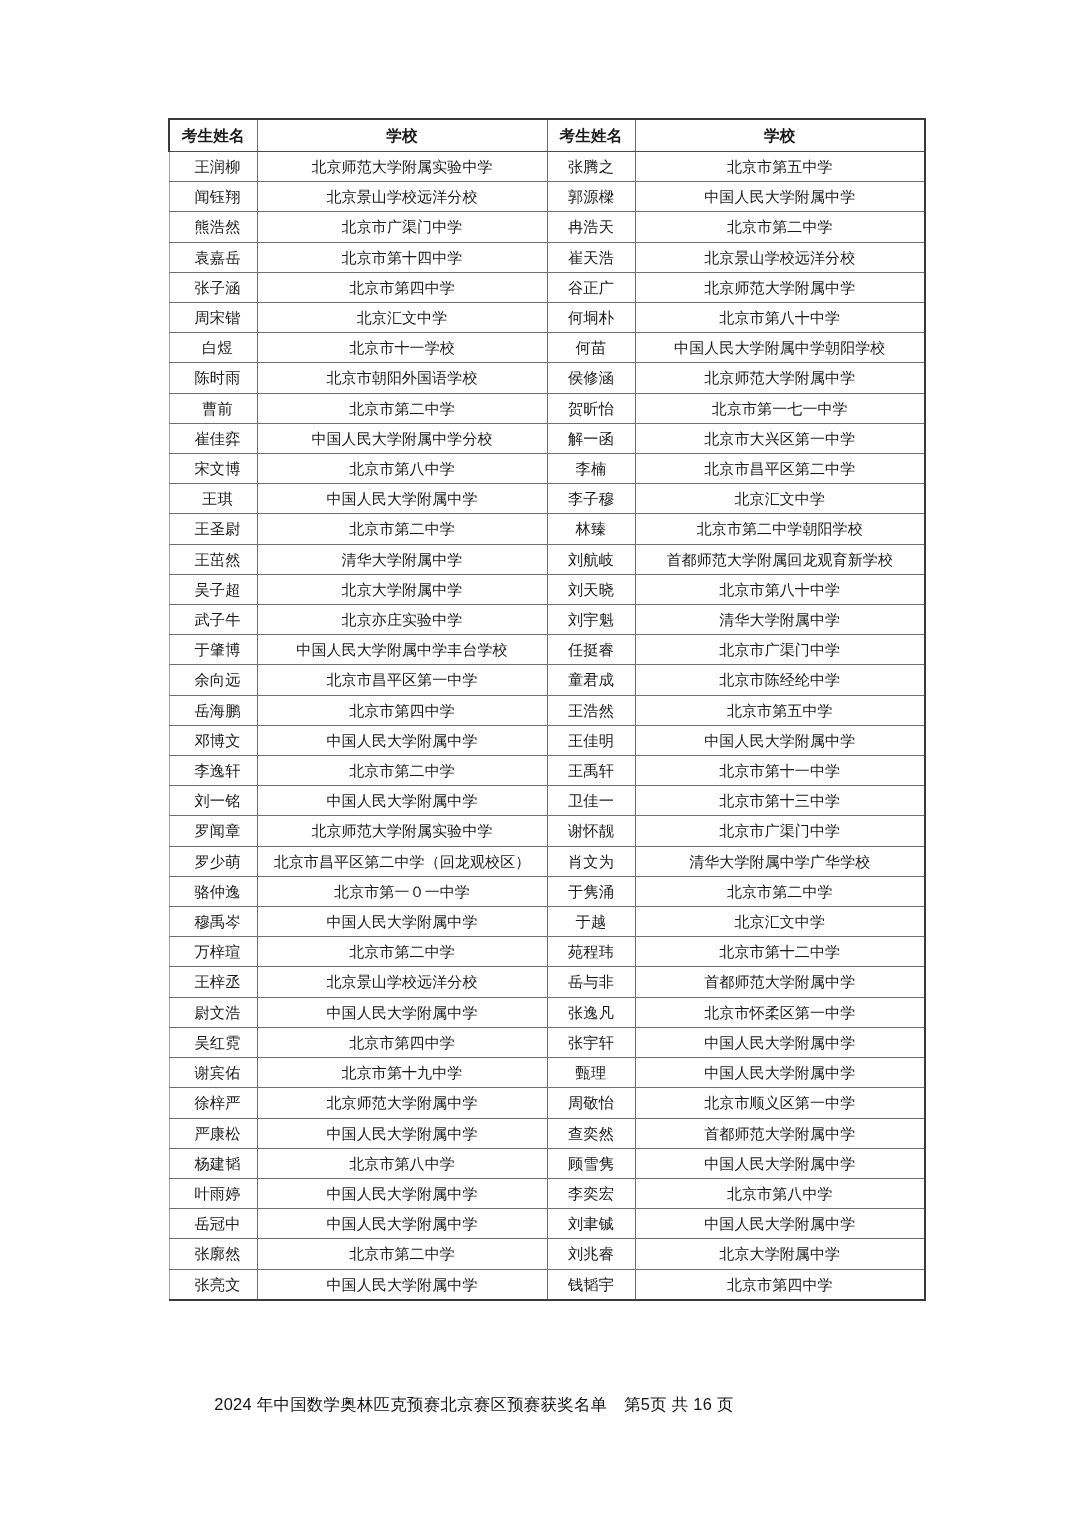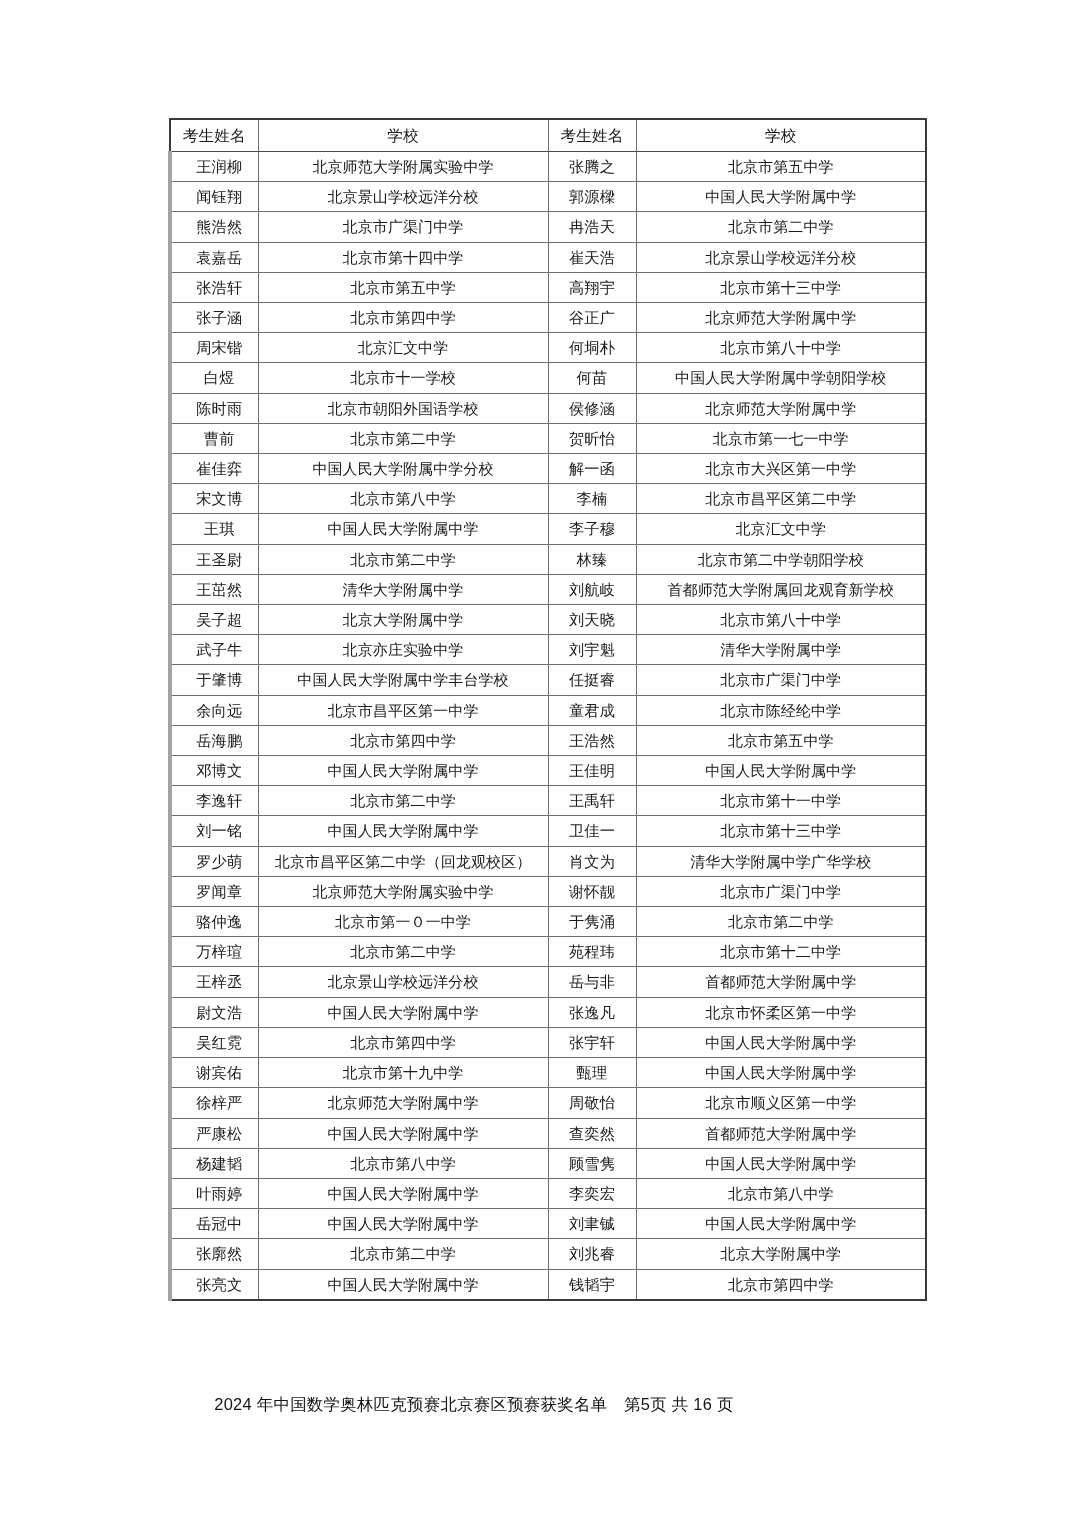--- a/index.html
+++ b/index.html
@@ -41,30 +41,30 @@
     vertical-align: middle;
     padding: 0;
     height: 29.2px;
     line-height: 29.2px;
     font-size: 15.2px;
     white-space: nowrap;
     overflow: hidden;
     letter-spacing: 0.2px;
   }
   table.award-table thead th {
-    font-weight: normal;
+    font-weight: bold;
     font-size: 15.6px;
     height: 31px;
     line-height: 31px;
     border-top: 2px solid #3a3a3a;
     border-bottom: 1.5px solid #4a4a4a;
   }
   table.award-table thead th:first-child { border-left: 2px solid #3a3a3a; }
   table.award-table thead th:last-child  { border-right: 2px solid #3a3a3a; }
-  table.award-table tbody td:first-child { border-left: 4px solid #a3a3a3; padding-left: 9px; }
+  table.award-table tbody td:first-child { border-left: 1px solid #a3a3a3; padding-left: 9px; }
   table.award-table tbody td:last-child  { border-right: 2px solid #3a3a3a; }
   table.award-table tbody tr:last-child td { border-bottom: 2px solid #3a3a3a; text-align: center; }
   table.award-table td.school {
     font-size: 15px;
     letter-spacing: 0.1px;
   }
   .footer {
     position: absolute;
     left: 0;
     top: 1394px;
@@ -118,26 +118,20 @@
             <td>冉浩天</td>
             <td class="school">北京市第二中学</td>
           </tr>
           <tr>
             <td>袁嘉岳</td>
             <td class="school">北京市第十四中学</td>
             <td>崔天浩</td>
             <td class="school">北京景山学校远洋分校</td>
           </tr>
           <tr>
-            <td>张浩轩</td>
-            <td class="school">北京市第五中学</td>
-            <td>高翔宇</td>
-            <td class="school">北京市第十三中学</td>
-          </tr>
-          <tr>
             <td>张子涵</td>
             <td class="school">北京市第四中学</td>
             <td>谷正广</td>
             <td class="school">北京师范大学附属中学</td>
           </tr>
           <tr>
             <td>周宋锴</td>
             <td class="school">北京汇文中学</td>
             <td>何垌朴</td>
             <td class="school">北京市第八十中学</td>
@@ -232,36 +226,42 @@
             <td>王禹轩</td>
             <td class="school">北京市第十一中学</td>
           </tr>
           <tr>
             <td>刘一铭</td>
             <td class="school">中国人民大学附属中学</td>
             <td>卫佳一</td>
             <td class="school">北京市第十三中学</td>
           </tr>
           <tr>
+            <td>罗闻章</td>
+            <td class="school">北京师范大学附属实验中学</td>
+            <td>谢怀靓</td>
+            <td class="school">北京市广渠门中学</td>
+          </tr>
+          <tr>
             <td>罗少萌</td>
             <td class="school">北京市昌平区第二中学（回龙观校区）</td>
             <td>肖文为</td>
             <td class="school">清华大学附属中学广华学校</td>
           </tr>
           <tr>
-            <td>罗闻章</td>
-            <td class="school">北京师范大学附属实验中学</td>
-            <td>谢怀靓</td>
-            <td class="school">北京市广渠门中学</td>
-          </tr>
-          <tr>
             <td>骆仲逸</td>
             <td class="school">北京市第一０一中学</td>
             <td>于隽涌</td>
             <td class="school">北京市第二中学</td>
+          </tr>
+          <tr>
+            <td>穆禹岑</td>
+            <td class="school">中国人民大学附属中学</td>
+            <td>于越</td>
+            <td class="school">北京汇文中学</td>
           </tr>
           <tr>
             <td>万梓瑄</td>
             <td class="school">北京市第二中学</td>
             <td>苑程玮</td>
             <td class="school">北京市第十二中学</td>
           </tr>
           <tr>
             <td>王梓丞</td>
             <td class="school">北京景山学校远洋分校</td>

